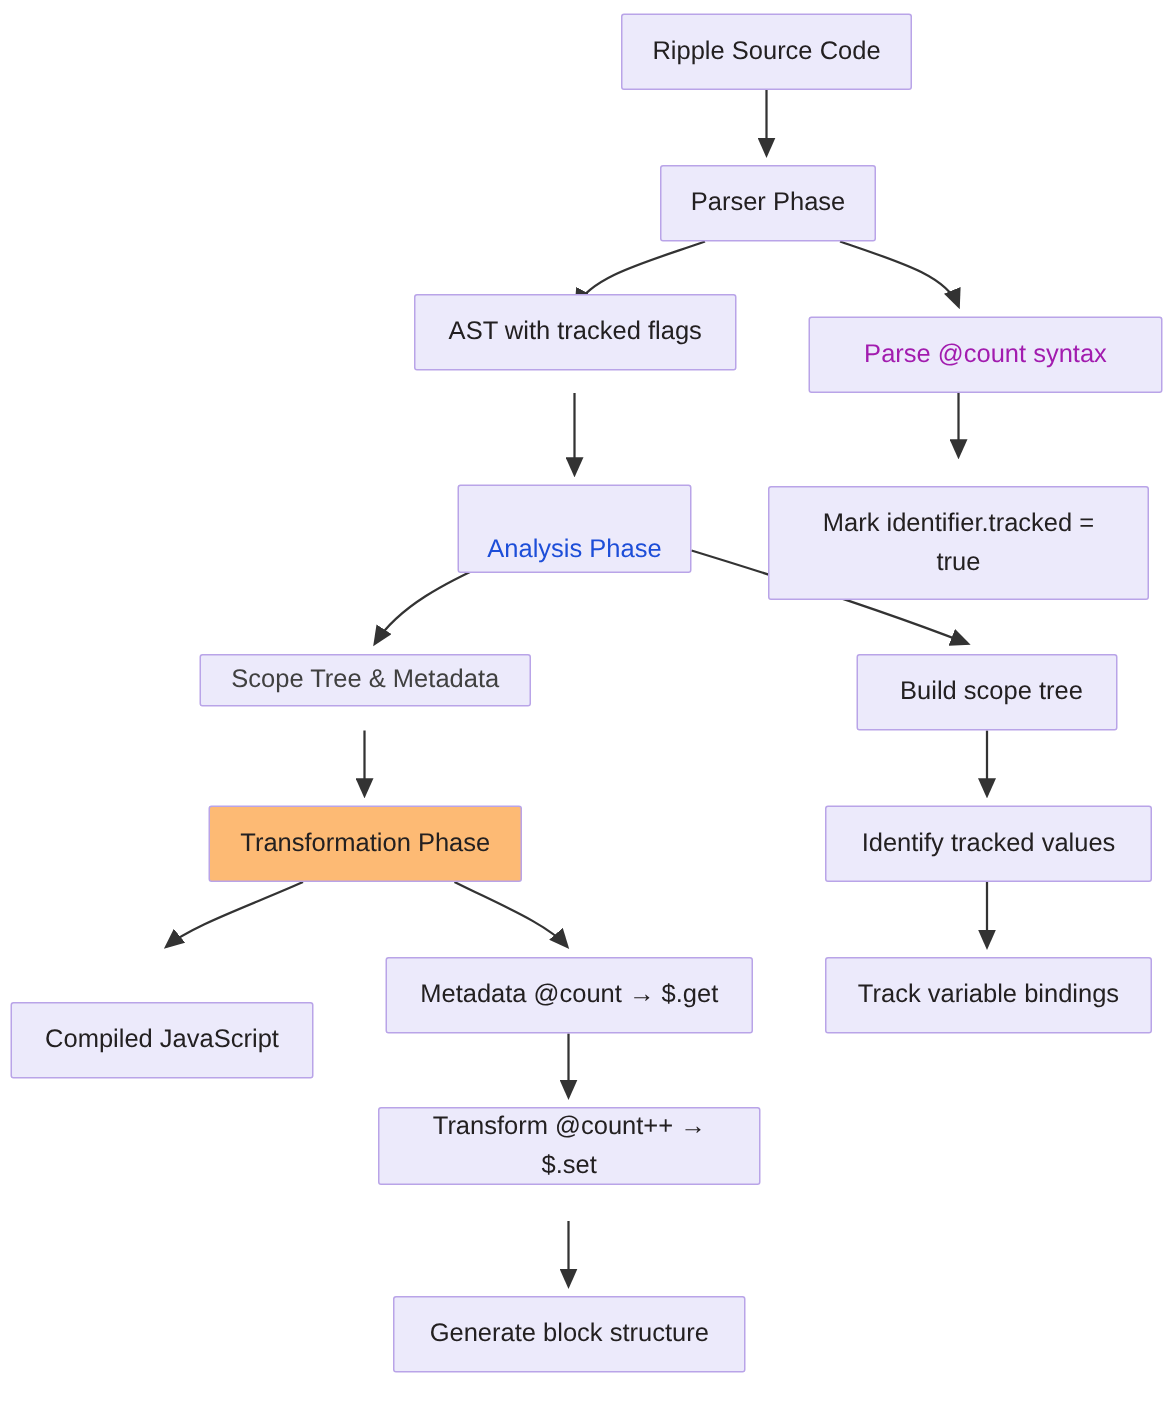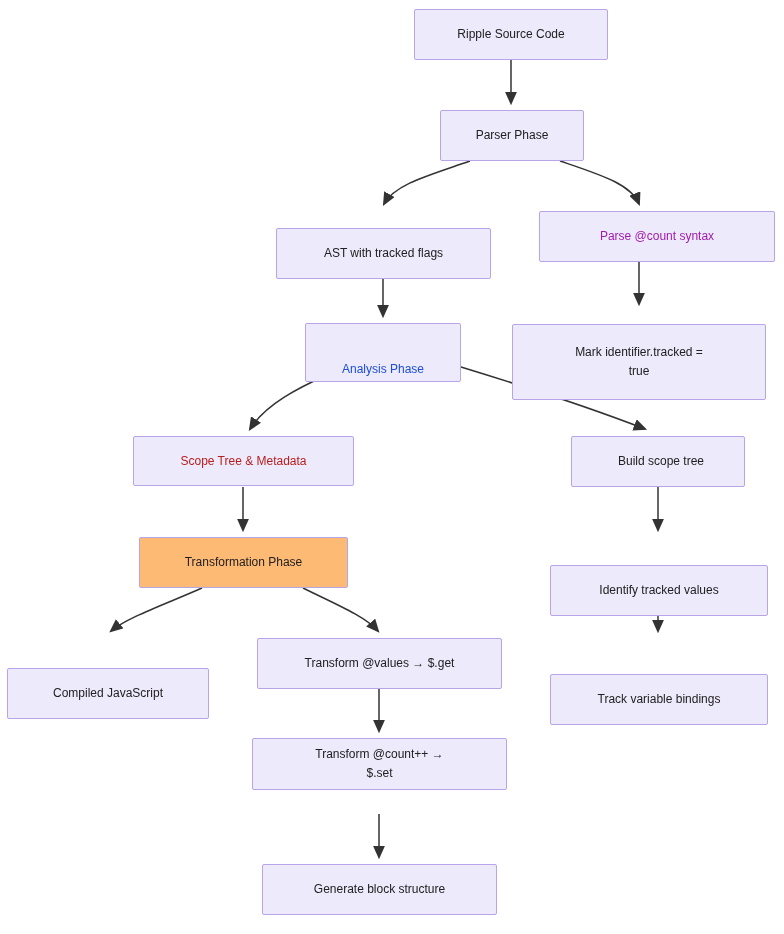--- a/index.html
+++ b/index.html
@@ -31,21 +31,21 @@
     position: absolute;
     box-sizing: border-box;
     background: #ECEAFB;
     border: 1.4px solid #B9A4E8;
     border-radius: 2px;
     display: flex;
     align-items: center;
     justify-content: center;
     text-align: center;
     color: #232021;
-    font-size: 12px;
+    font-size: 17px;
     line-height: 1.55;
     font-family: "Liberation Sans", sans-serif;
     padding: 2px 10px;
     z-index: 2;
   }
   .flow-node .node-label {
     display: block;
     white-space: pre-line;
   }
 </style>
@@ -78,52 +78,52 @@
       </g>
   </svg>
 
   <div id="node-group">
       <div class="flow-node" style="left: 414px; top: 9px; width: 194px; height: 51px; background: rgb(236, 234, 251); border-color: rgb(185, 164, 232); color: rgb(35, 32, 33);">
         <span class="node-label">Ripple Source Code</span>
       </div>
       <div class="flow-node" style="left: 440px; top: 110px; width: 144px; height: 51px; background: rgb(236, 234, 251); border-color: rgb(185, 164, 232); color: rgb(35, 32, 33);">
         <span class="node-label">Parser Phase</span>
       </div>
-      <div class="flow-node" style="left: 276px; top: 228px; width: 215px; height: 51px; background: rgb(236, 234, 251); border-color: rgb(185, 164, 232); color: rgb(35, 32, 33);">
+      <div class="flow-node" style="left: 276px; top: 196px; width: 215px; height: 51px; background: rgb(236, 234, 251); border-color: rgb(185, 164, 232); color: rgb(35, 32, 33);">
         <span class="node-label">AST with tracked flags</span>
       </div>
       <div class="flow-node" style="left: 539px; top: 211px; width: 236px; height: 51px; background: rgb(236, 234, 251); border-color: rgb(185, 164, 232); color: #a21caf;">
         <span class="node-label">Parse @count syntax</span>
       </div>
       <div class="flow-node" style="left: 305px; top: 323px; width: 156px; height: 59px; background: rgb(236, 234, 251); border-color: rgb(185, 164, 232); color: #1d4ed8; align-items: flex-end;">
         <span class="node-label">Analysis Phase</span>
       </div>
       <div class="flow-node" style="left: 512px; top: 324px; width: 254px; height: 76px; background: rgb(236, 234, 251); border-color: rgb(185, 164, 232); color: rgb(35, 32, 33);">
         <span class="node-label">Mark identifier.tracked =
 true</span>
       </div>
-      <div class="flow-node" style="left: 133px; top: 436px; width: 221px; height: 50px; background: rgb(236, 234, 251); border-color: rgb(185, 164, 232); color: #b91c1c;">
+      <div class="flow-node" style="left: 133px; top: 436px; width: 221px; height: 35px; background: rgb(236, 234, 251); border-color: rgb(185, 164, 232); color: #404040;">
         <span class="node-label">Scope Tree &amp; Metadata</span>
       </div>
       <div class="flow-node" style="left: 571px; top: 436px; width: 174px; height: 51px; background: rgb(236, 234, 251); border-color: rgb(185, 164, 232); color: rgb(35, 32, 33); padding-left: 16px;">
         <span class="node-label">Build scope tree</span>
       </div>
       <div class="flow-node" style="left: 139px; top: 537px; width: 209px; height: 51px; background: #fdba74; border-color: rgb(185, 164, 232); color: rgb(35, 32, 33);">
         <span class="node-label">Transformation Phase</span>
       </div>
-      <div class="flow-node" style="left: 550px; top: 537px; width: 218px; height: 51px; background: rgb(236, 234, 251); border-color: rgb(185, 164, 232); color: rgb(35, 32, 33); margin-top: 28px;">
+      <div class="flow-node" style="left: 550px; top: 537px; width: 218px; height: 51px; background: rgb(236, 234, 251); border-color: rgb(185, 164, 232); color: rgb(35, 32, 33);">
         <span class="node-label">Identify tracked values</span>
       </div>
       <div class="flow-node" style="left: 7px; top: 668px; width: 202px; height: 51px; background: rgb(236, 234, 251); border-color: rgb(185, 164, 232); color: rgb(35, 32, 33);">
         <span class="node-label">Compiled JavaScript</span>
       </div>
       <div class="flow-node" style="left: 257px; top: 638px; width: 245px; height: 51px; background: rgb(236, 234, 251); border-color: rgb(185, 164, 232); color: rgb(35, 32, 33);">
-        <span class="node-label">Transform @values → $.get</span>
+        <span class="node-label">Metadata @count → $.get</span>
       </div>
-      <div class="flow-node" style="left: 550px; top: 638px; width: 218px; height: 51px; background: rgb(236, 234, 251); border-color: rgb(185, 164, 232); color: rgb(35, 32, 33); margin-top: 36px;">
+      <div class="flow-node" style="left: 550px; top: 638px; width: 218px; height: 51px; background: rgb(236, 234, 251); border-color: rgb(185, 164, 232); color: rgb(35, 32, 33);">
         <span class="node-label">Track variable bindings</span>
       </div>
       <div class="flow-node" style="left: 252px; top: 738px; width: 255px; height: 52px; background: rgb(236, 234, 251); border-color: rgb(185, 164, 232); color: rgb(35, 32, 33);">
         <span class="node-label">Transform @count++ →
 $.set</span>
       </div>
       <div class="flow-node" style="left: 262px; top: 864px; width: 235px; height: 51px; background: rgb(236, 234, 251); border-color: rgb(185, 164, 232); color: rgb(35, 32, 33);">
         <span class="node-label">Generate block structure</span>
       </div>
     </div>

